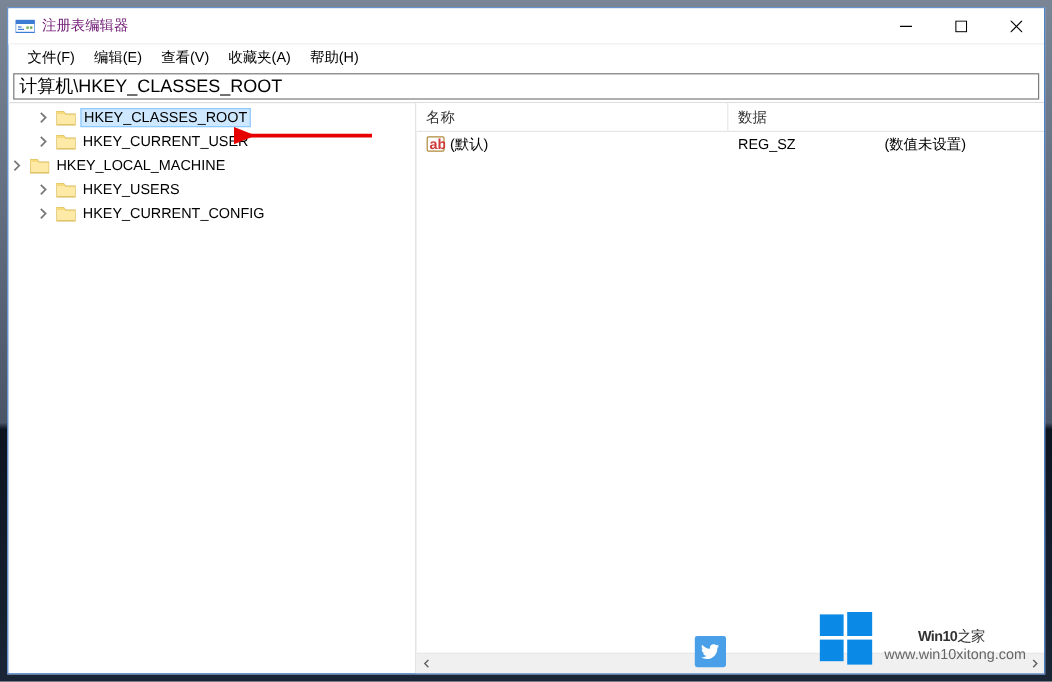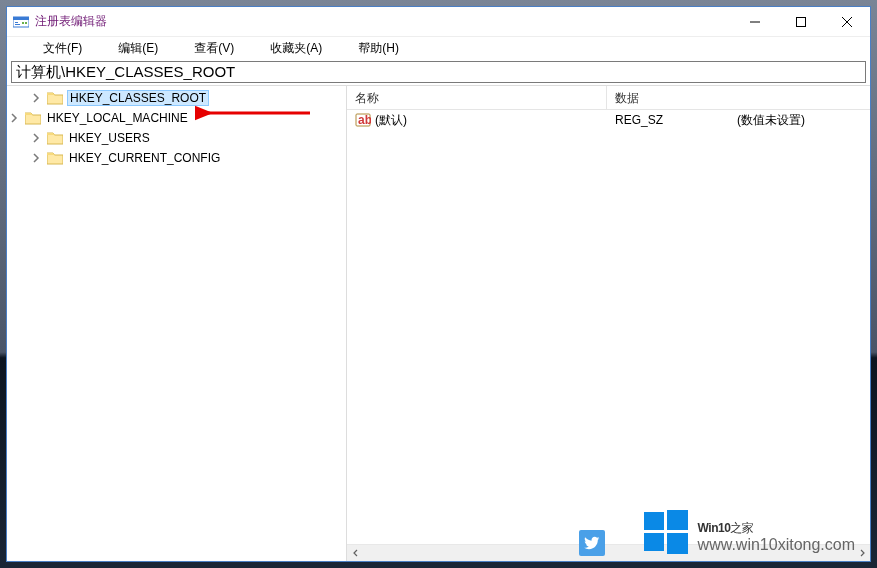--- a/index.html
+++ b/index.html
@@ -3,21 +3,21 @@
   <meta charset="utf-8">
   <style>
     * { box-sizing: border-box; margin: 0; padding: 0; font-family: "Microsoft YaHei", "Segoe UI", sans-serif; font-size: 12px; }
     body { width: 877px; height: 568px; background: linear-gradient(to bottom, #7a8596 0%, #4a5568 62%, #0c1420 63%, #1a2636 100%); position: relative; overflow: hidden; }
     .window { position: absolute; top: 6px; left: 6px; right: 6px; bottom: 6px; background: #fff; border: 1px solid #4a7fc5; display: flex; flex-direction: column; }
     .titlebar { height: 30px; background: #fff; display: flex; align-items: center; padding-left: 6px; border-bottom: 1px solid #eee; }
     .titlebar-icon { width: 16px; height: 16px; margin-right: 6px; }
     .titlebar-title { flex: 1; color: #701a75; }
     .caption-btn { width: 46px; height: 30px; display: flex; align-items: center; justify-content: center; color: #000; }
     .menubar { height: 22px; display: flex; align-items: center; padding-left: 8px; gap: 0; }
-    .menubar-item { padding: 20px 8px; margin-left: 20px; }
+    .menubar-item { padding: 20px 8px; }
     .addressbar { height: 22px; border: 1px solid #7a7a7a; margin: 2px 4px; display: flex; align-items: center; padding: 0 4px; background: #fff; }
     .addressbar input { border: none; outline: none; width: 100%; font-size: 15px; }
     .content { flex: 1; display: flex; border-top: 1px solid #ddd; min-height: 0; }
     .tree-pane { width: 340px; border-right: 1px solid #ddd; padding: 2px 0; overflow: auto; }
     .list-pane { flex: 1; display: flex; flex-direction: column; min-height: 0; }
     .tree-row { display: flex; align-items: center; height: 20px; padding-right: 4px; }
     .tree-row.selected .tree-label { background: #cde8ff; border: 1px solid #8cc9ff; border-radius: 0; padding: 0 2px; text-align: center; }
     .expander { width: 14px; height: 14px; display: flex; align-items: center; justify-content: center; color: #7a7a7a; }
     .folder-icon { width: 16px; height: 14px; margin: 0 4px; }
     .pc-icon { width: 16px; height: 14px; margin: 0 4px; }
@@ -35,23 +35,23 @@
     .scroll-h { height: 17px; background: #f0f0f0; border-top: 1px solid #e8e8e8; display: flex; align-items: center; }
     .scroll-h-btn { width: 17px; height: 17px; display: flex; align-items: center; justify-content: center; color: #606060; }
     .scroll-h-track { flex: 1; height: 17px; }
 
     
     .arrow { position: absolute; top: 103px; left: 195px; pointer-events: none; }
 
     
     .watermark { position: absolute; right: 22px; bottom: 14px; display: flex; align-items: center; gap: 10px; pointer-events: none; }
     .wm-text { text-align: left; }
-    .wm-brand { font-size: 26px; font-weight: 700; color: #333; line-height: 1; letter-spacing: -0.5px; }
+    .wm-brand { font-size: 26px; font-weight: 700; color: #333; line-height: 1; letter-spacing: -0.5px; margin-left: 28px; }
     .wm-brand span { color: #333; font-weight: 400; }
-    .wm-url { font-size: 16px; color: #666; }
+    .wm-url { font-size: 12px; color: #666; }
     .twitter-badge { position: absolute; right: 272px; bottom: 12px; width: 26px; height: 26px; background: #4aa0e8; border-radius: 2px; display: flex; align-items: center; justify-content: center; pointer-events: none; transform: rotate(0deg); }
   </style>
 </head>
 <body>
 
 <div class="window">
 
   <div class="titlebar">
     <span class="titlebar-icon">
       <svg viewBox="0 0 16 16" width="16" height="16">
@@ -107,20 +107,32 @@
         </span>
         <span class="folder-icon">
           <svg viewBox="0 0 16 14" width="16" height="14">
               <path d="M0 2 L6 2 L7.5 4 L16 4 L16 13 L0 13 Z" fill="#ffe9a6" stroke="#d8b852"></path>
               <path d="M0 2 L6 2 L7.5 4 L0 4 Z" fill="#f7da7d"></path>
             </svg>
         </span>
         <span class="tree-label">HKEY_CLASSES_ROOT</span>
       </div>
 
+      <div class="tree-row" style="padding-left:22px">
+        <span class="expander">
+            <svg width="10" height="10" viewBox="0 0 10 10">
+              <path d="M3 1 L7 5 L3 9" fill="none" stroke="#7a7a7a" stroke-width="1.5"></path>
+            </svg>
+          </span>
+        <span class="folder-icon"><svg viewBox="0 0 16 14" width="16" height="14">
+              <path d="M0 2 L6 2 L7.5 4 L16 4 L16 13 L0 13 Z" fill="#ffe9a6" stroke="#d8b852"></path>
+              <path d="M0 2 L6 2 L7.5 4 L0 4 Z" fill="#f7da7d"></path>
+            </svg></span>
+        <span class="tree-label">HKEY_CURRENT_USER</span>
+      </div>
 
       <div class="tree-row" style="">
         <span class="expander">
             <svg width="10" height="10" viewBox="0 0 10 10">
               <path d="M3 1 L7 5 L3 9" fill="none" stroke="#7a7a7a" stroke-width="1.5"></path>
             </svg>
           </span>
         <span class="folder-icon"><svg viewBox="0 0 16 14" width="16" height="14">
               <path d="M0 2 L6 2 L7.5 4 L16 4 L16 13 L0 13 Z" fill="#ffe9a6" stroke="#d8b852"></path>
               <path d="M0 2 L6 2 L7.5 4 L0 4 Z" fill="#f7da7d"></path>

